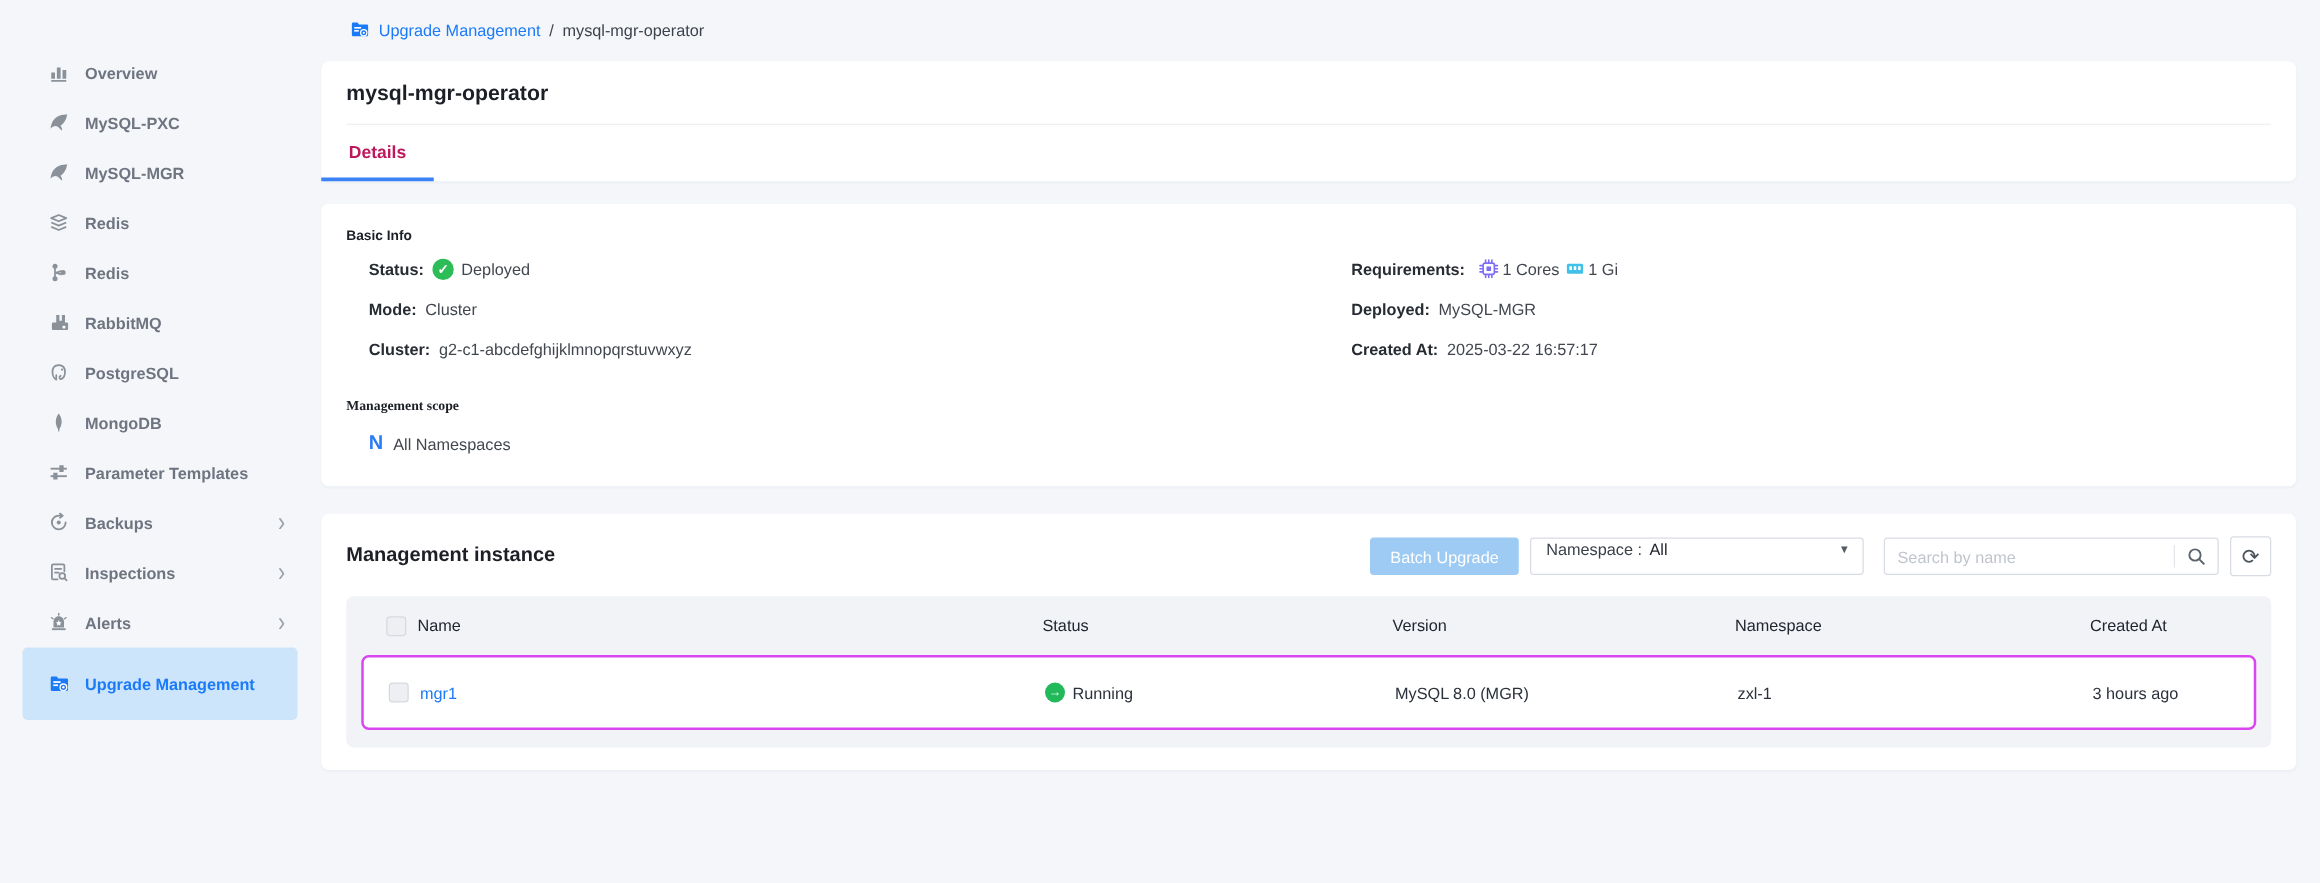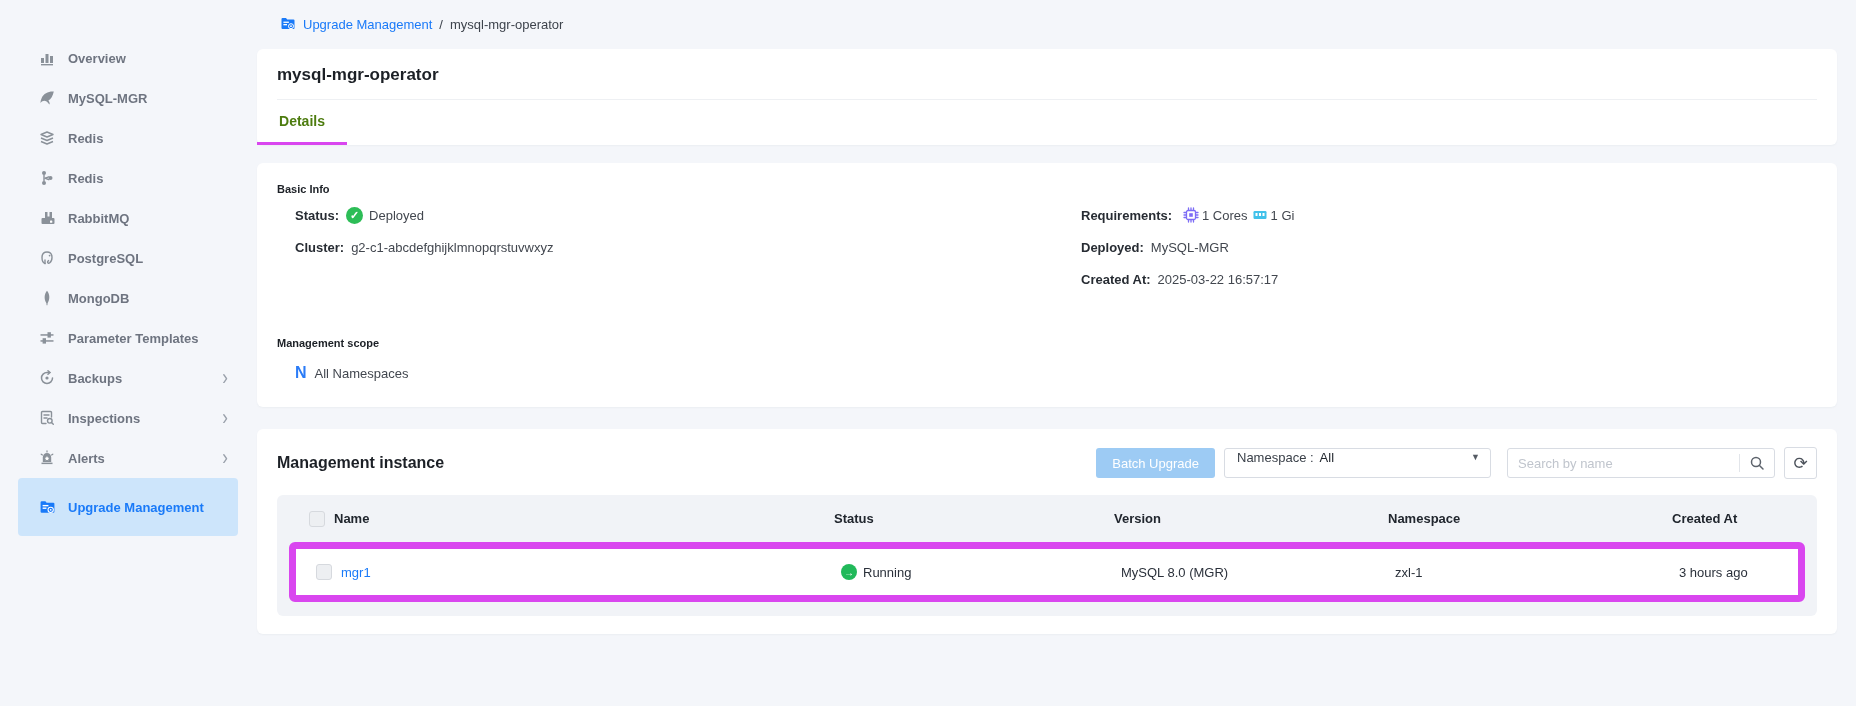--- a/index.html
+++ b/index.html
@@ -35,35 +35,35 @@
   .breadcrumb .bc-sep, .breadcrumb .bc-cur { color:#3d434c; }
   .bc-icon { width:16px; height:16px; color:#1a7af8; }
 
   .card { background:#fff; border-radius:6px; box-shadow:0 1px 2px rgba(30,40,60,0.04); }
   .card-title-card { margin-top:13px; }
   .page-title { padding:16px 20px 0; font-size:17px; font-weight:700; color:#1c2026; }
   .title-divider { border-bottom:1px solid #eef0f3; margin:14px 20px 0; }
   .tabs { display:flex; height:45px; }
   .tab { width:90px; display:flex; align-items:center; justify-content:center;
          font-size:14px; font-weight:700; cursor:pointer; }
-  .tab.active { color:#4d7c0f; border-bottom:3px solid #d946ef; }
+  .tab.active { color:#be185d; border-bottom:3px solid #3b82f6; }
 
   
   .info-card { margin-top:18px; padding:20px 20px 26px; }
   .section-heading { font-size:11px; font-weight:700; color:#1c2026; }
   .info-grid { display:grid; grid-template-columns:786px 1fr; margin-top:4px; }
   .info-row { display:flex; align-items:center; height:32px; margin-left:18px; }
   .info-label { font-weight:700; color:#272c33; margin-right:7px; white-space:nowrap; }
   .info-value { color:#42474f; }
   .status-chip { display:flex; align-items:center; gap:6px; }
   .circle-badge { width:17px; height:17px; border-radius:50%; background:#2dbd57; color:#fff;
                   display:flex; align-items:center; justify-content:center; font-size:11px; font-weight:700; }
   .req-icon { width:16px; height:16px; margin:0 3px 0 4px; }
   .req-icon:first-of-type { margin-left:0; }
-  .scope-heading { margin-top:42px; }
+  .scope-heading { margin-top:24px;font-family:Liberation Serif, serif; }
   .scope-row { display:flex; align-items:center; gap:8px; margin:16px 0 0 18px; }
   .ns-icon { color:#2b7cf7; font-weight:800; font-size:16px; line-height:16px; }
 
   
   .mi-card { margin-top:22px; padding:18px 20px 18px; }
   .mi-header { display:flex; align-items:center; }
   .mi-title { font-size:16px; font-weight:700; color:#1c2026; flex:1; }
   .toolbar { display:flex; align-items:center; gap:9px; }
   .btn-batch { height:30px; padding:0 16px; background:#9dcbf4; color:#fff; border:none;
                border-radius:3px; font-size:13px; font-family:inherit; cursor:not-allowed; }
@@ -79,22 +79,22 @@
   .search-box input::placeholder { color:#c0c5cd; }
   .search-divider { width:1px; height:18px; background:#e2e5ea; }
   .search-btn { width:34px; height:100%; display:flex; align-items:center; justify-content:center;
                 color:#5d636c; cursor:pointer; }
   .btn-refresh { width:33px; height:32px; border:1px solid #d8dce3; border-radius:3px; background:#fff;
                  color:#4c525b; font-size:17px; display:flex; align-items:center; justify-content:center;
                  cursor:pointer; font-family:inherit; }
 
   .table-wrap { margin-top:16px; background:#f1f3f7; border-radius:6px; padding:0 12px 14px; }
   .tgrid { display:grid; grid-template-columns:45px 500px 280px 274px 284px auto; align-items:center; }
-  .thead { height:47px; font-weight:700; color:#21262e; }
-  .trow { background:#fff; border-radius:6px; height:60px; border:7px solid #d946ef; }
+  .thead { height:47px; font-weight:400; color:#21262e; }
+  .trow { background:#fff; border-radius:6px; height:60px; border:2px solid #d946ef; }
   .checkbox { width:16px; height:16px; background:#edeff2; border:1px solid #d6d9de; border-radius:3px;
               margin-left:20px; cursor:pointer; }
   .cell-name-link { color:#1a7af8; cursor:pointer; }
   .run-chip { display:flex; align-items:center; gap:6px; }
   .run-badge { width:16px; height:16px; border-radius:50%; background:#21b95a; color:#fff;
                display:flex; align-items:center; justify-content:center; font-size:10px; }
 </style>
 </head>
 <body>
 
@@ -109,20 +109,28 @@
               <rect x="2" y="8" width="3" height="5"></rect>
               <rect x="6.5" y="4" width="3" height="9"></rect>
               <rect x="11" y="6" width="3" height="7"></rect>
               <rect x="2" y="14" width="12" height="1.4"></rect>
             </g>
           </svg>
       </span>
       <span class="s-label">Overview</span>
     </div>
 
+    <div class="side-item">
+      <span class="s-icon">
+        <svg width="16" height="16" viewBox="0 0 16 16">
+            <path fill="#8a9199" d="M14.8 1.6 C9.5 1.2 4.8 3.4 2.6 8.2 C1.9 9.7 1.5 11.3 1.4 12.9 C3.2 10.9 5.4 10.2 7.2 11.3 C8.6 12.2 9.3 13.6 10.6 14.4 C10.9 13.1 10.4 11.9 9.4 10.6 C11.9 9.2 13.9 6.1 14.8 1.6 Z"></path>
+          </svg>
+      </span>
+      <span class="s-label">MySQL-PXC</span>
+    </div>
 
     <div class="side-item">
       <span class="s-icon">
         <svg width="16" height="16" viewBox="0 0 16 16">
             <path fill="#8a9199" d="M14.8 1.6 C9.5 1.2 4.8 3.4 2.6 8.2 C1.9 9.7 1.5 11.3 1.4 12.9 C3.2 10.9 5.4 10.2 7.2 11.3 C8.6 12.2 9.3 13.6 10.6 14.4 C10.9 13.1 10.4 11.9 9.4 10.6 C11.9 9.2 13.9 6.1 14.8 1.6 Z"></path>
           </svg>
       </span>
       <span class="s-label">MySQL-MGR</span>
     </div>
 
@@ -274,20 +282,24 @@
       <h2 class="section-heading">Basic Info</h2>
 
       <div class="info-grid">
         <div>
           <div class="info-row">
             <span class="info-label">Status:</span>
             <span class="status-chip">
               <span class="circle-badge">✓</span>
               <span class="info-value">Deployed</span>
             </span>
+          </div>
+          <div class="info-row">
+            <span class="info-label">Mode:</span>
+            <span class="info-value">Cluster</span>
           </div>
           <div class="info-row">
             <span class="info-label">Cluster:</span>
             <span class="info-value">g2-c1-abcdefghijklmnopqrstuvwxyz</span>
           </div>
         </div>
 
         <div>
           <div class="info-row">
             <span class="info-label">Requirements:</span>

